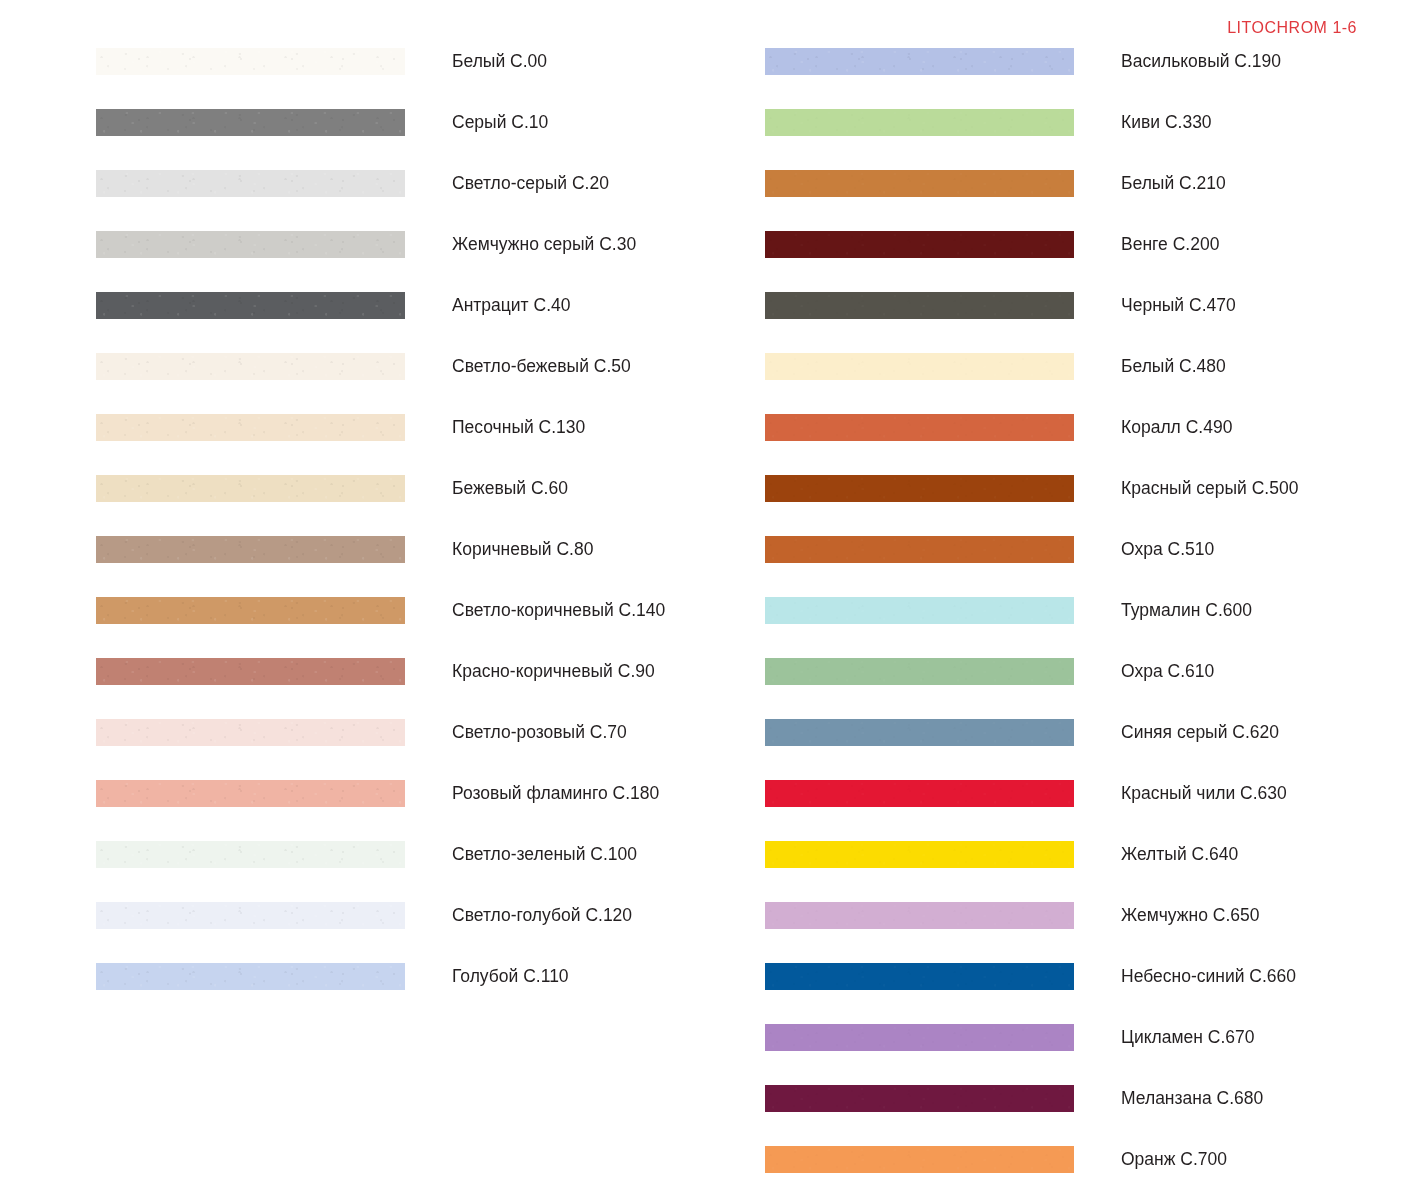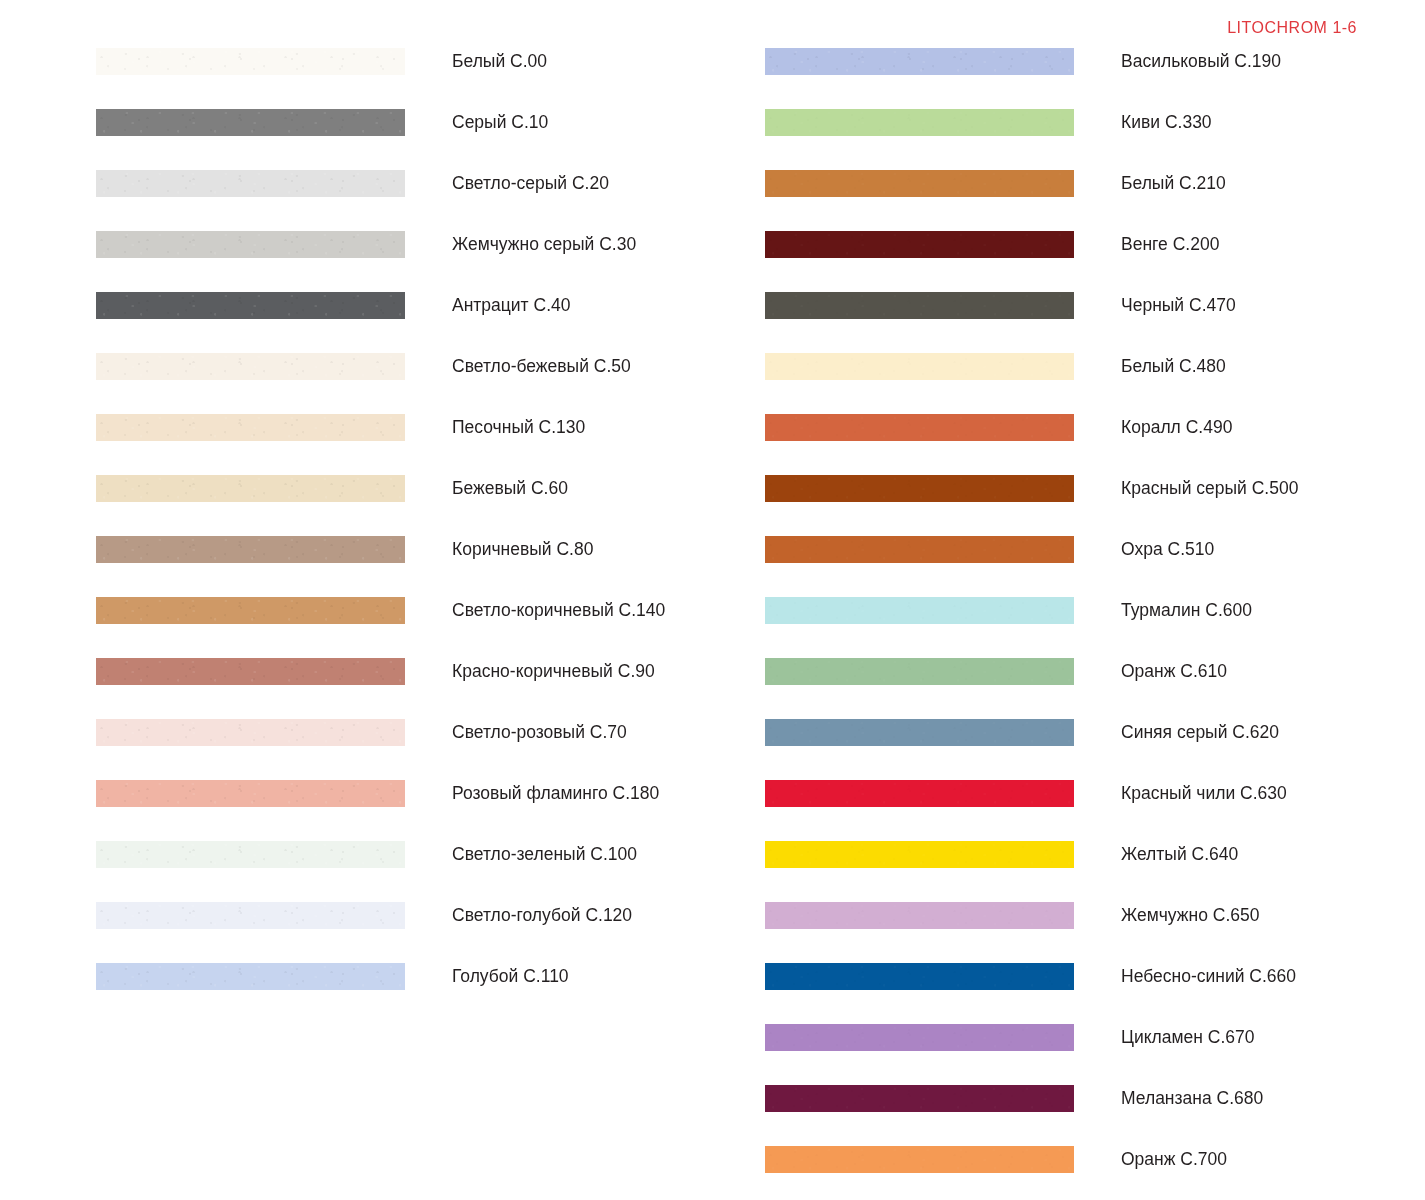--- a/index.html
+++ b/index.html
@@ -199,21 +199,21 @@
       <div class="swatch-row">
         <div class="swatch plain" style="background: rgb(194, 99, 42);"></div>
         <div class="swatch-label">Охра С.510</div>
       </div>
       <div class="swatch-row">
         <div class="swatch plain" style="background: rgb(185, 230, 232);"></div>
         <div class="swatch-label">Турмалин С.600</div>
       </div>
       <div class="swatch-row">
         <div class="swatch plain" style="background: rgb(156, 195, 155);"></div>
-        <div class="swatch-label">Оранж С.610</div>
+        <div class="swatch-label">Охра С.610</div>
       </div>
       <div class="swatch-row">
         <div class="swatch plain" style="background: rgb(116, 148, 172);"></div>
         <div class="swatch-label">Синяя серый С.620</div>
       </div>
       <div class="swatch-row">
         <div class="swatch plain" style="background: rgb(228, 23, 51);"></div>
         <div class="swatch-label">Красный чили С.630</div>
       </div>
       <div class="swatch-row">

